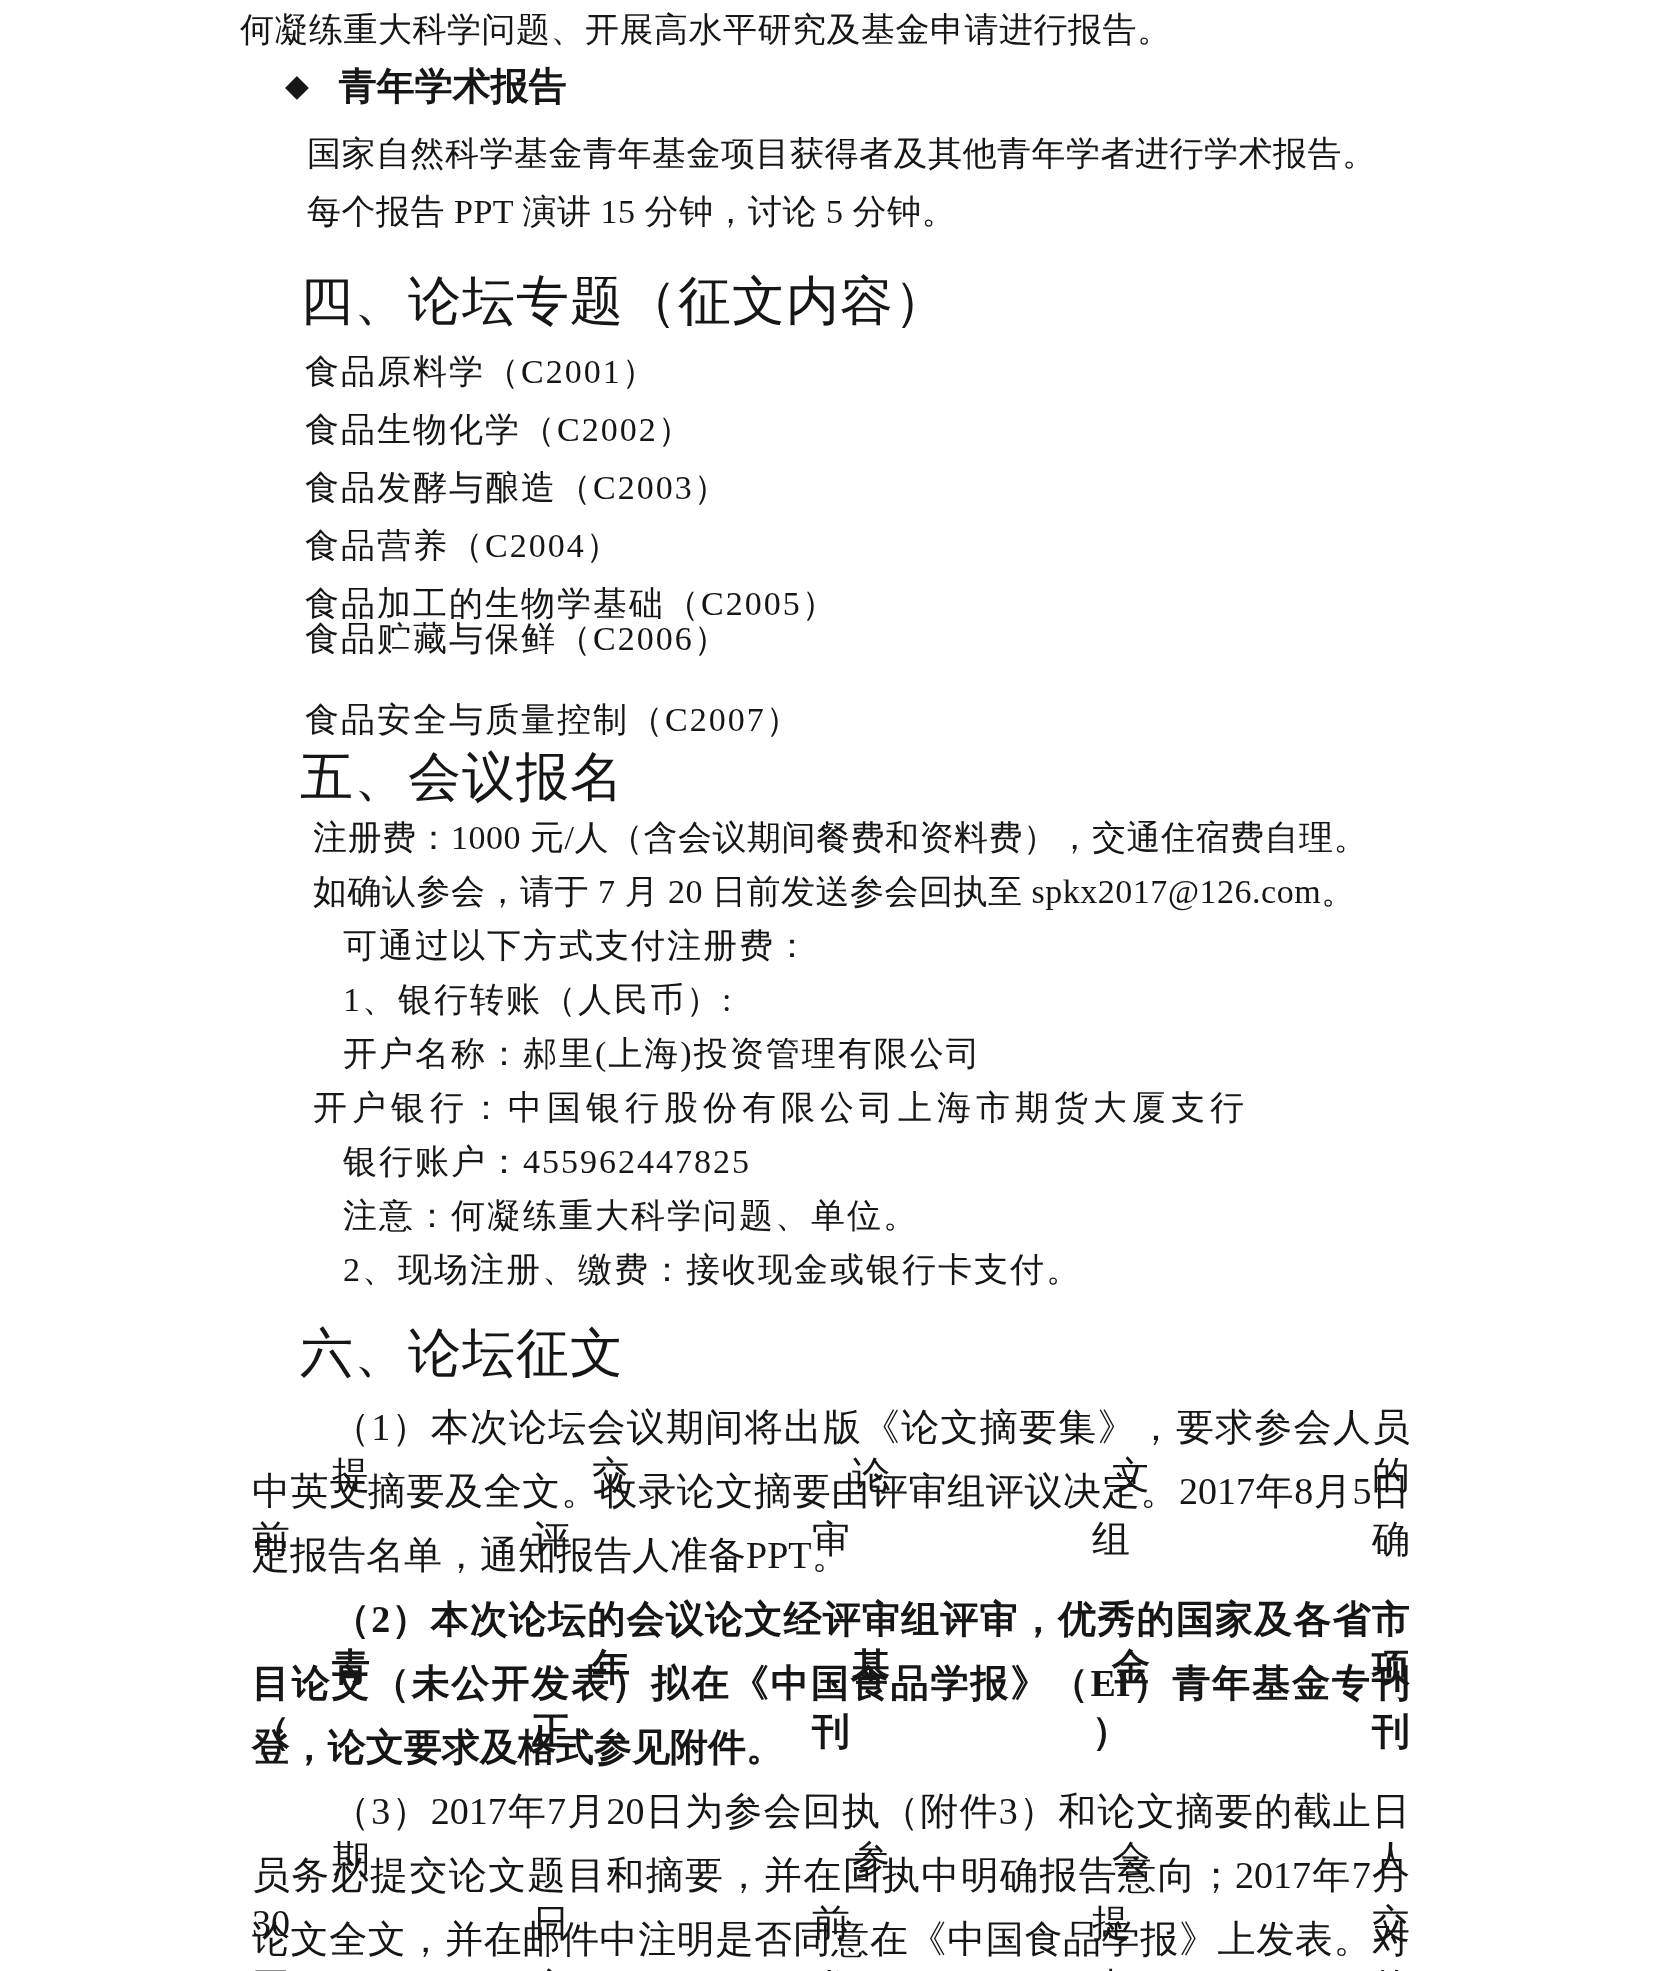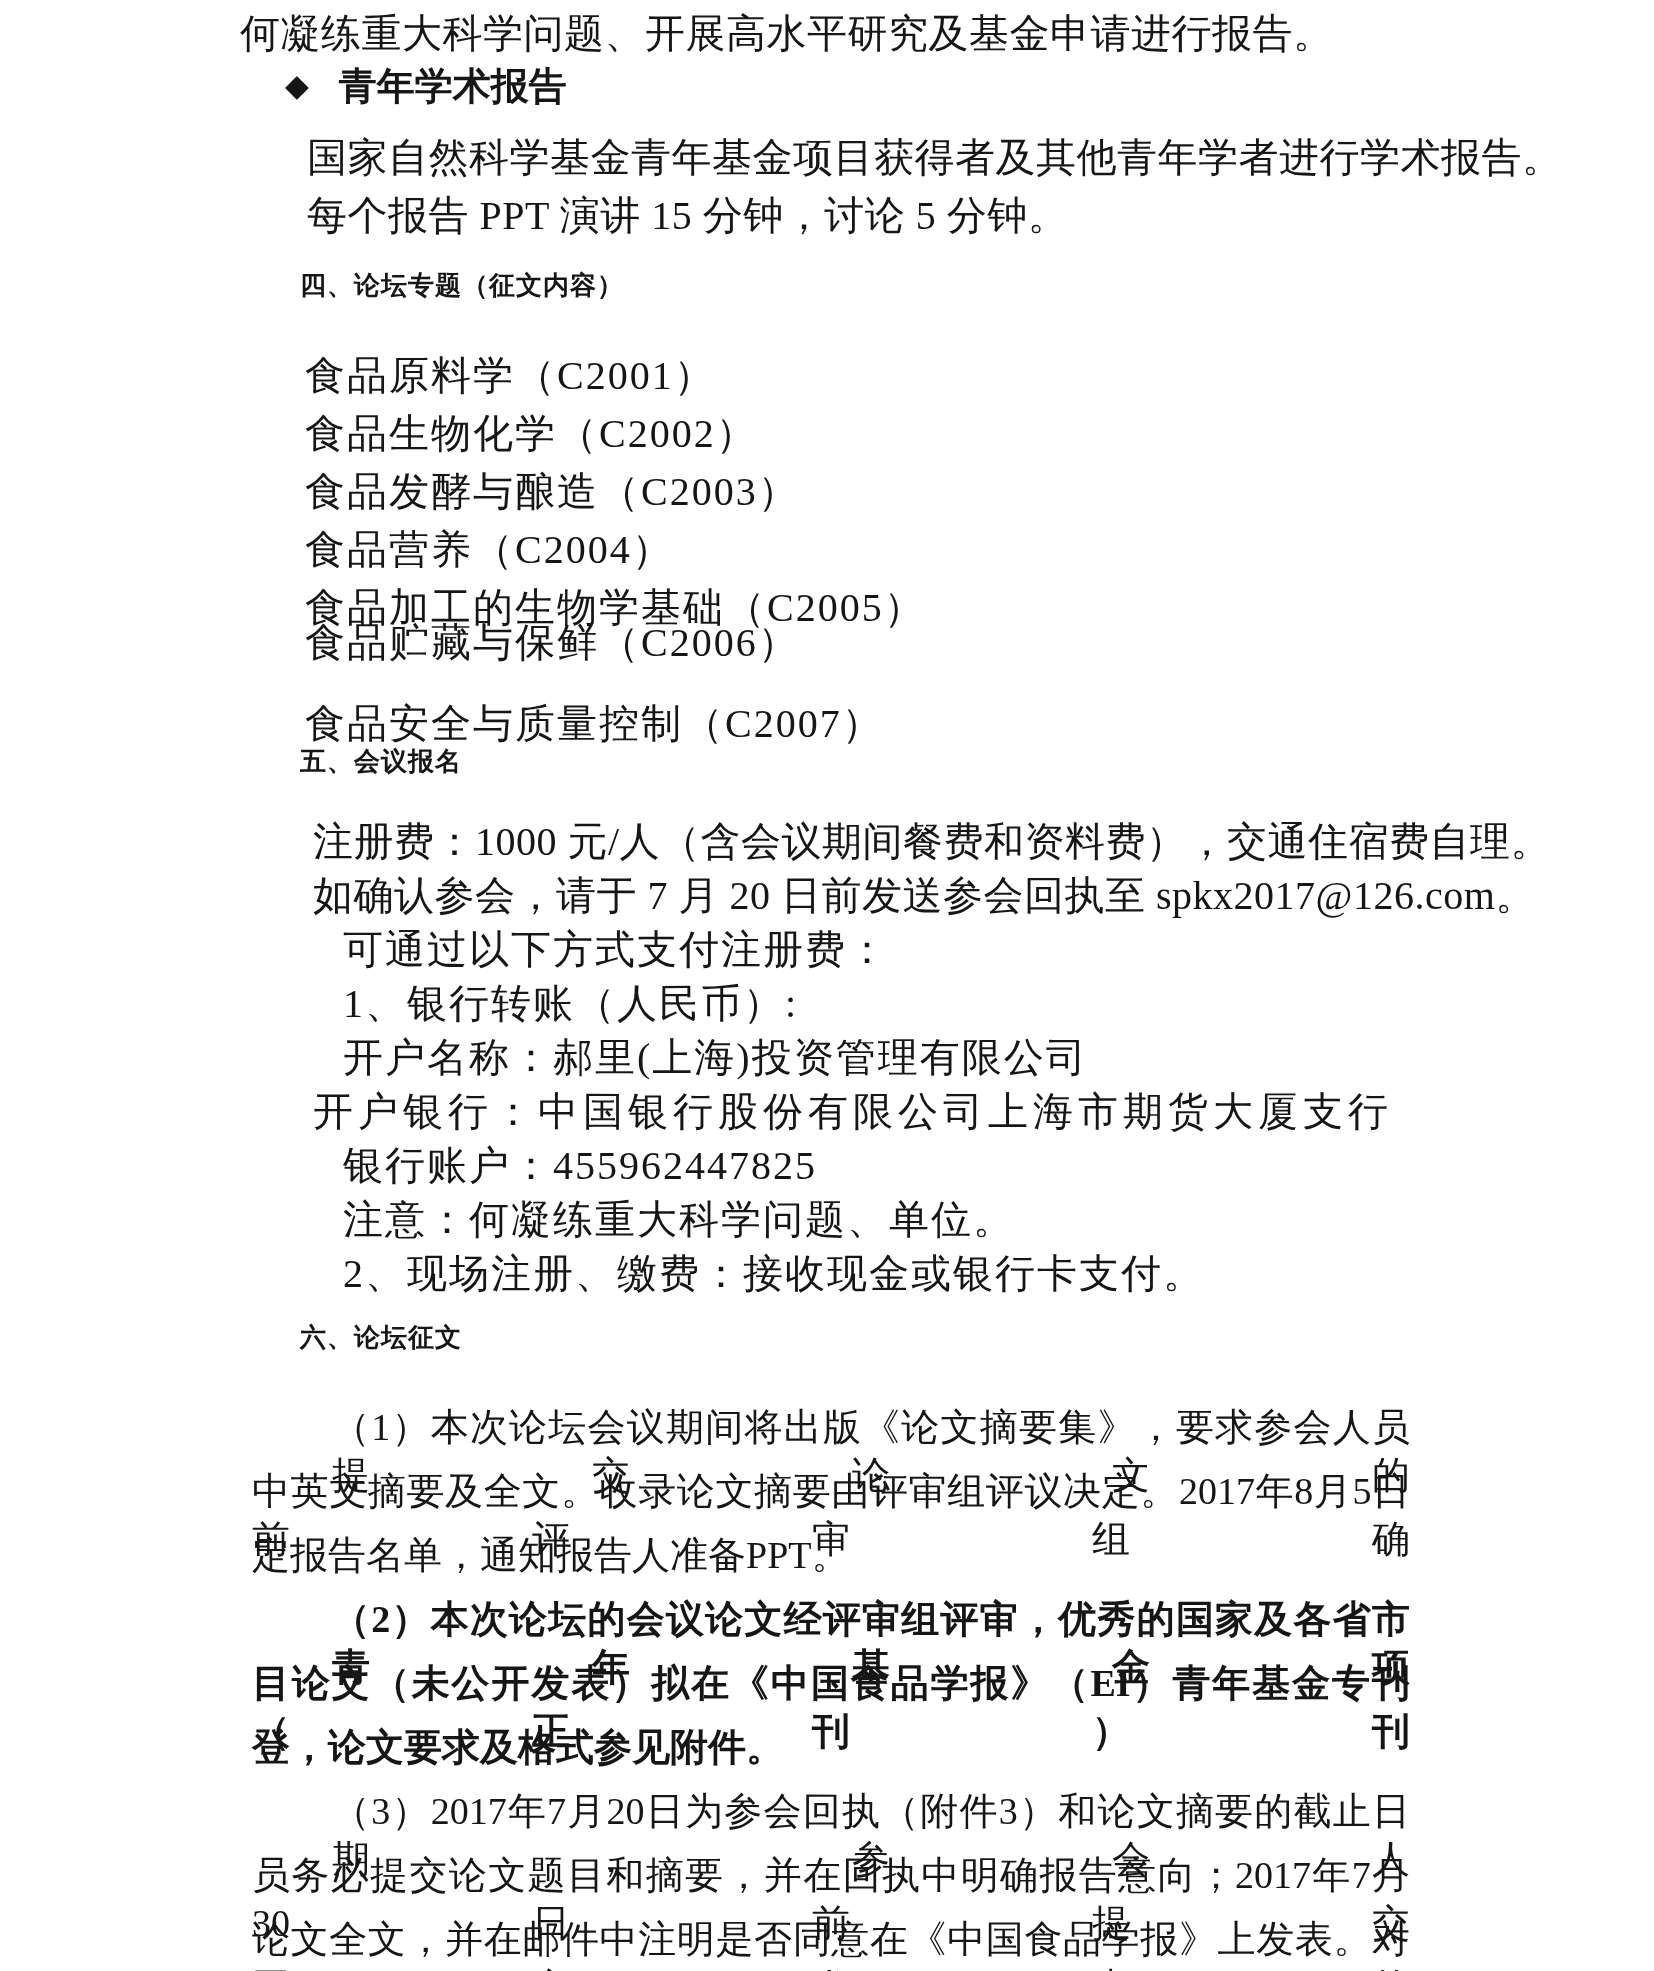--- a/index.html
+++ b/index.html
@@ -7,29 +7,29 @@
     width:1654px; height:1971px;
     background:#ffffff;
     position:relative;
     font-family:"Liberation Serif","DejaVu Serif",serif;
     color:#161616;
     overflow:hidden;
   }
   .page { position:absolute; inset:0; }
   .ln {
     position:absolute;
-    font-size:40px;
+    font-size:34px;
     line-height:1.2;
     white-space:pre;
     letter-spacing:0.5px;
   }
   .heading {
     position:absolute;
-    font-size:26px;
-    font-weight:bold;
+    font-size:53px;
+    font-weight:normal;
     line-height:1.2;
     white-space:pre;
     letter-spacing:1px;
   }
   .bullet-line {
     position:absolute;
     font-size:38px;
     font-weight:bold;
     line-height:1.2;
     white-space:pre;

